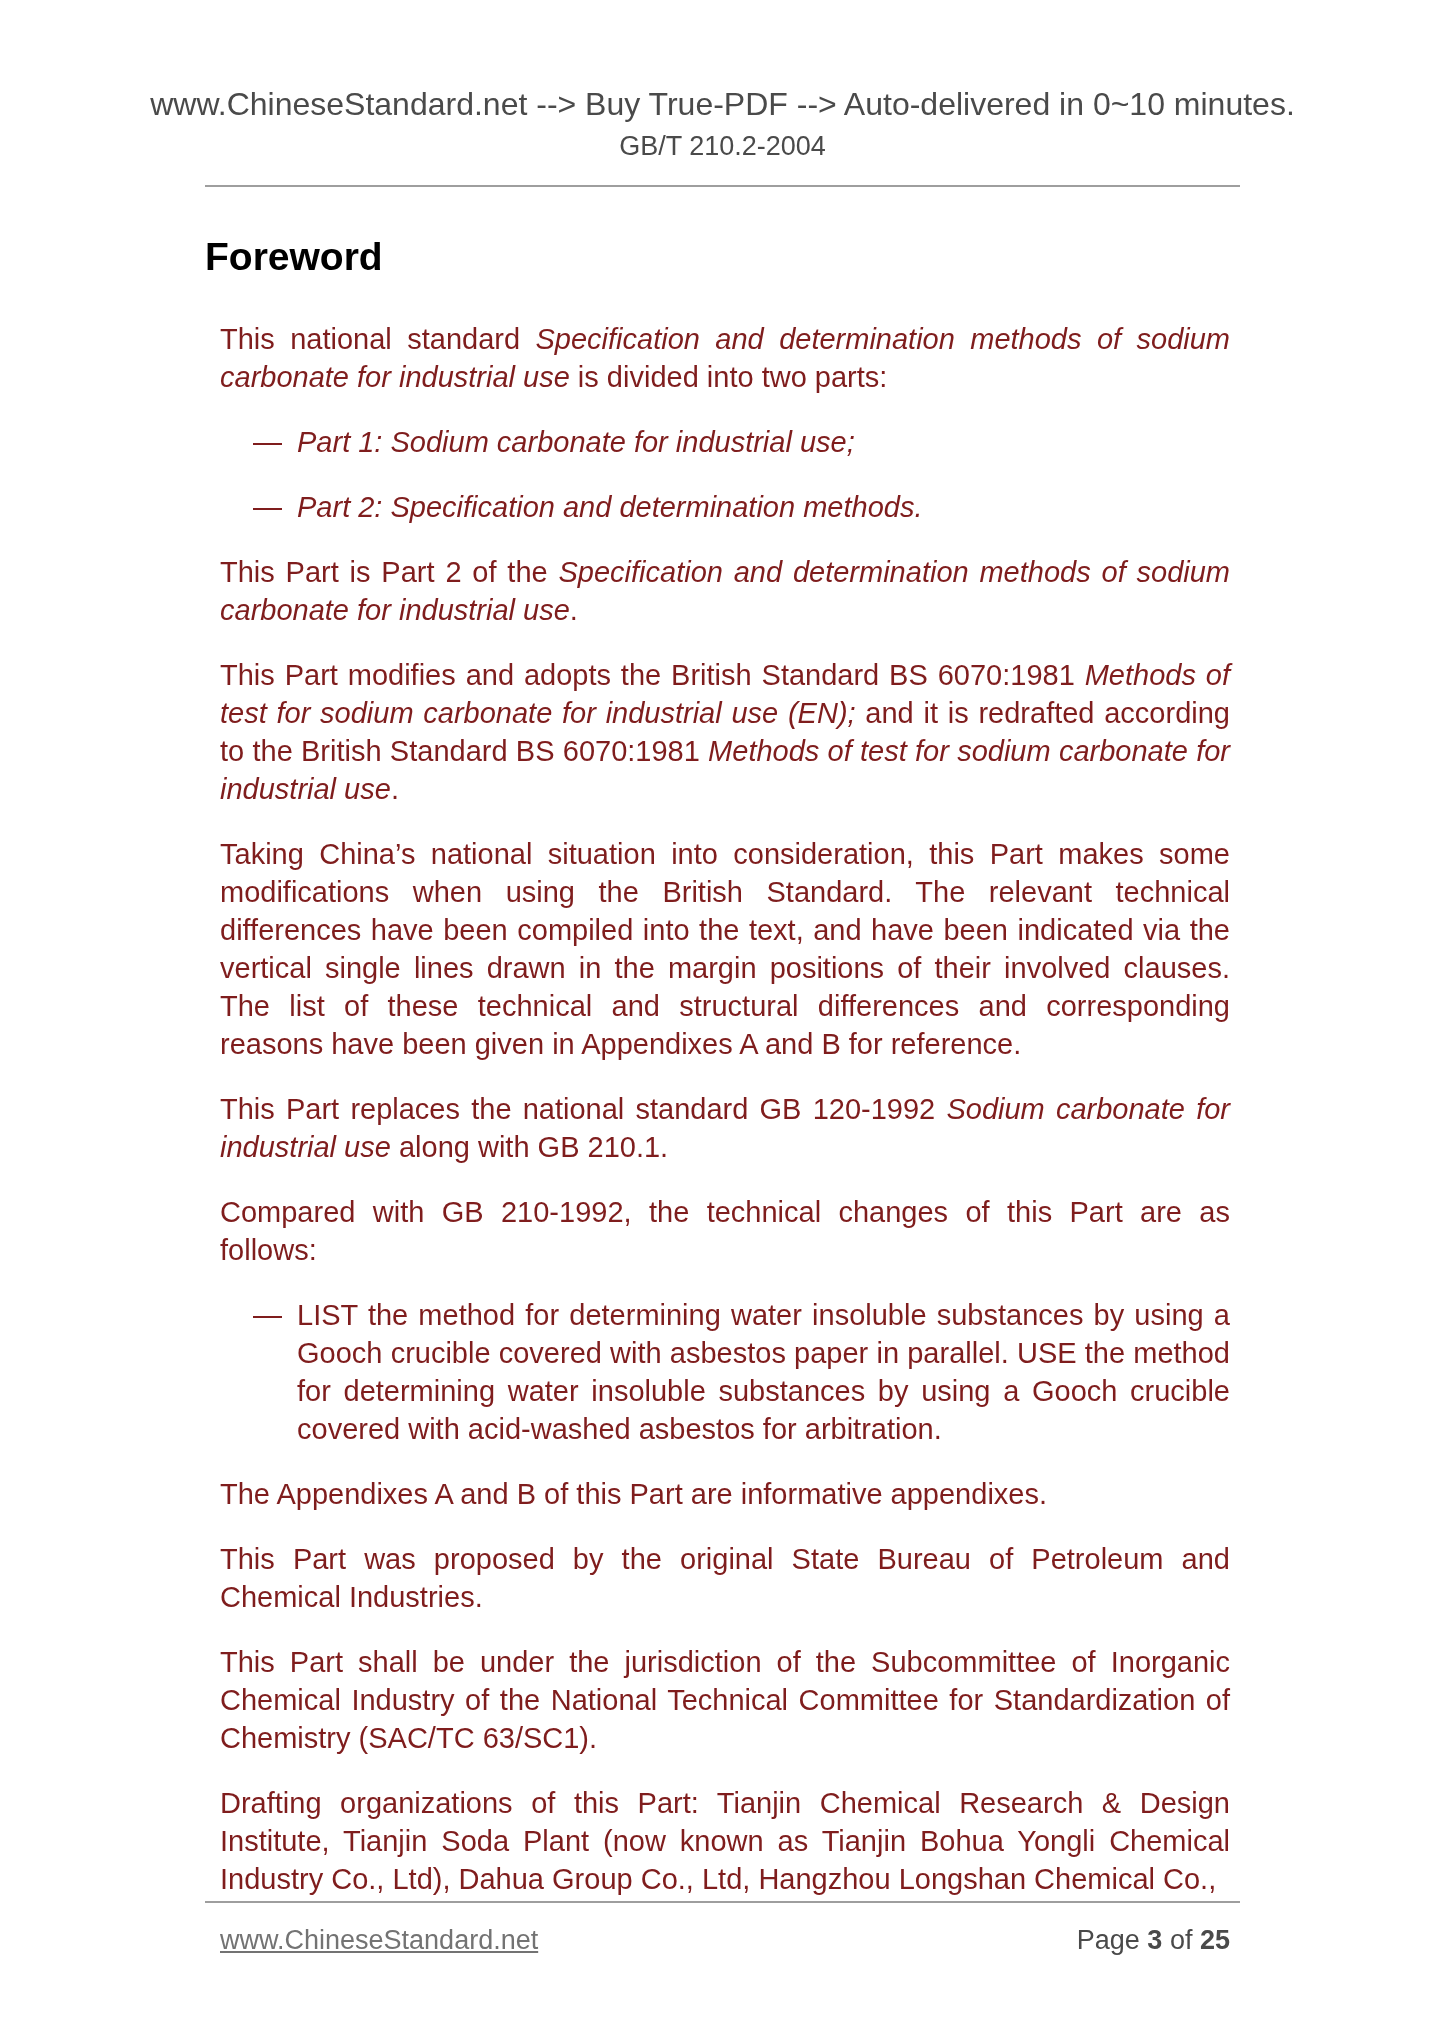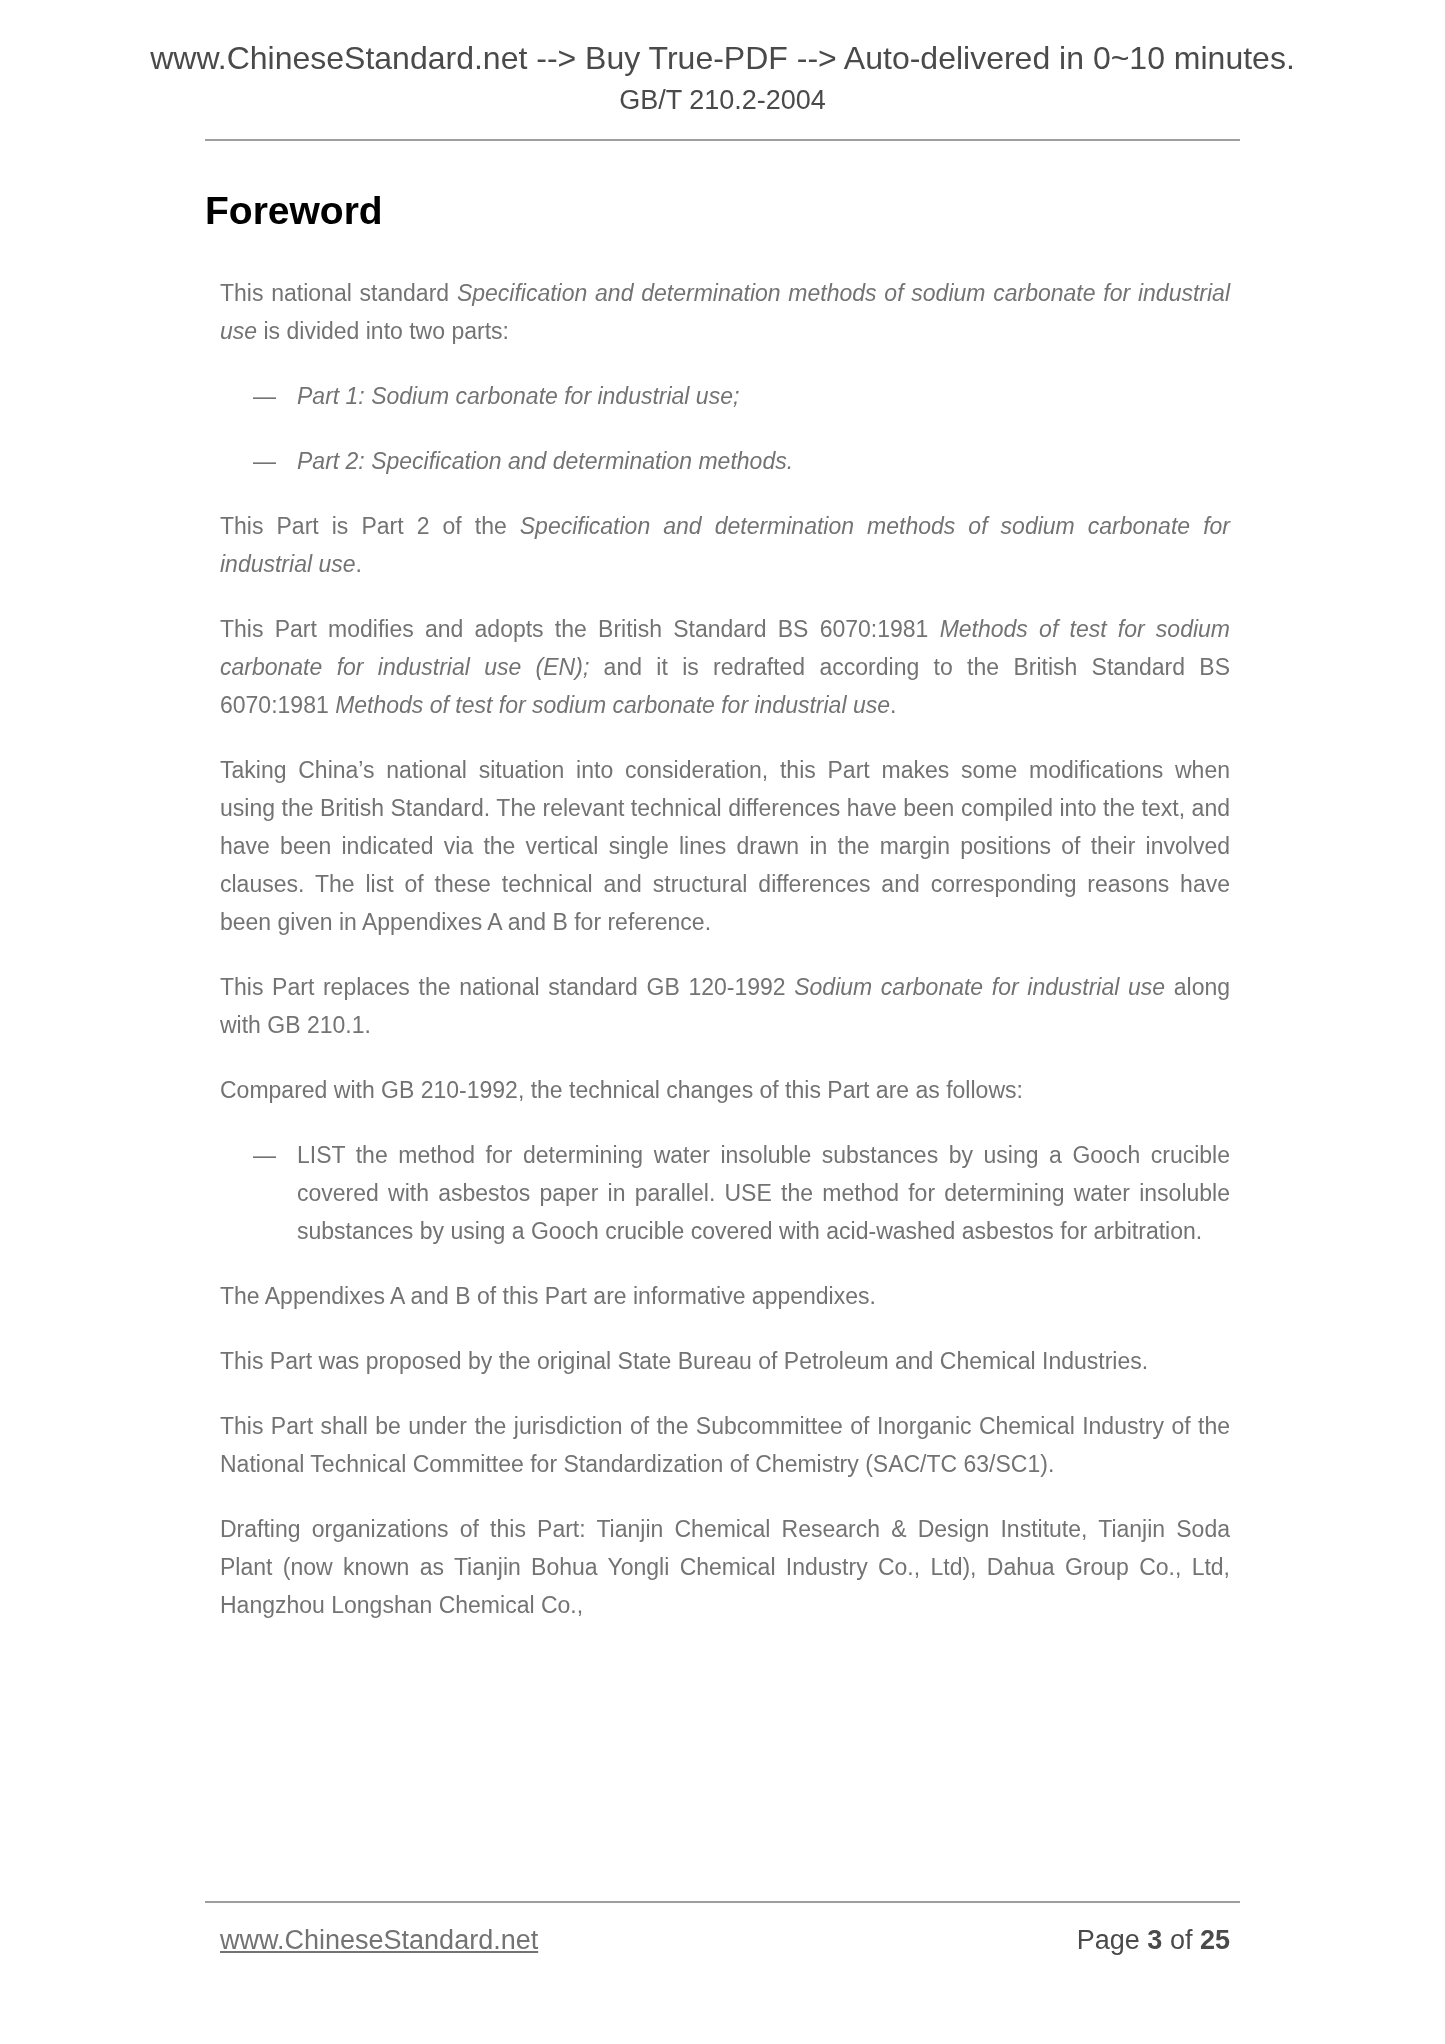--- a/index.html
+++ b/index.html
@@ -7,45 +7,45 @@
   .page {
     position: relative;
     width: 1445px;
     height: 2044px;
     background: #ffffff;
     overflow: hidden;
     font-family: "Liberation Sans", "DejaVu Sans", sans-serif;
     color: #000000;
   }
   
-  .header { text-align: center; color: #4a4a4a; padding-top: 40px; }
+  .header { text-align: center; color: #4a4a4a; padding-top: 86px; }
   .header-banner { font-size: 32px; line-height: 36px; white-space: nowrap; }
   .header-code   { font-size: 27px; line-height: 36px; margin-top: 6px; }
   .rule {
     width: 1035px;
     height: 2px;
     background: #9e9e9e;
     margin: 21px auto 0 auto;
   }
   
   .content { width: 1035px; margin: 0 auto; }
   .doc-title {
     font-size: 39px;
     font-weight: bold;
     line-height: 46px;
     text-align: left;
     margin: 47px 0 40px 0;
     color: #000000;
   }
   .para, .list-item {
-    font-size: 23px;
+    font-size: 29px;
     line-height: 38px;
     text-align: justify;
     margin: 27px 10px 0 15px;
-    color: #737373;
+    color: #7f1d1d;
   }
   .list-item { position: relative; padding-left: 77px; }
   .list-item .dash { position: absolute; left: 33px; top: 0; }
   em { font-style: italic; }
   
   .footer { position: absolute; top: 1901px; left: 205px; width: 1035px; color: #4a4a4a; }
   .footer-rule { height: 2px; background: #9e9e9e; }
   .footer-row {
     display: flex;
     justify-content: space-between;

